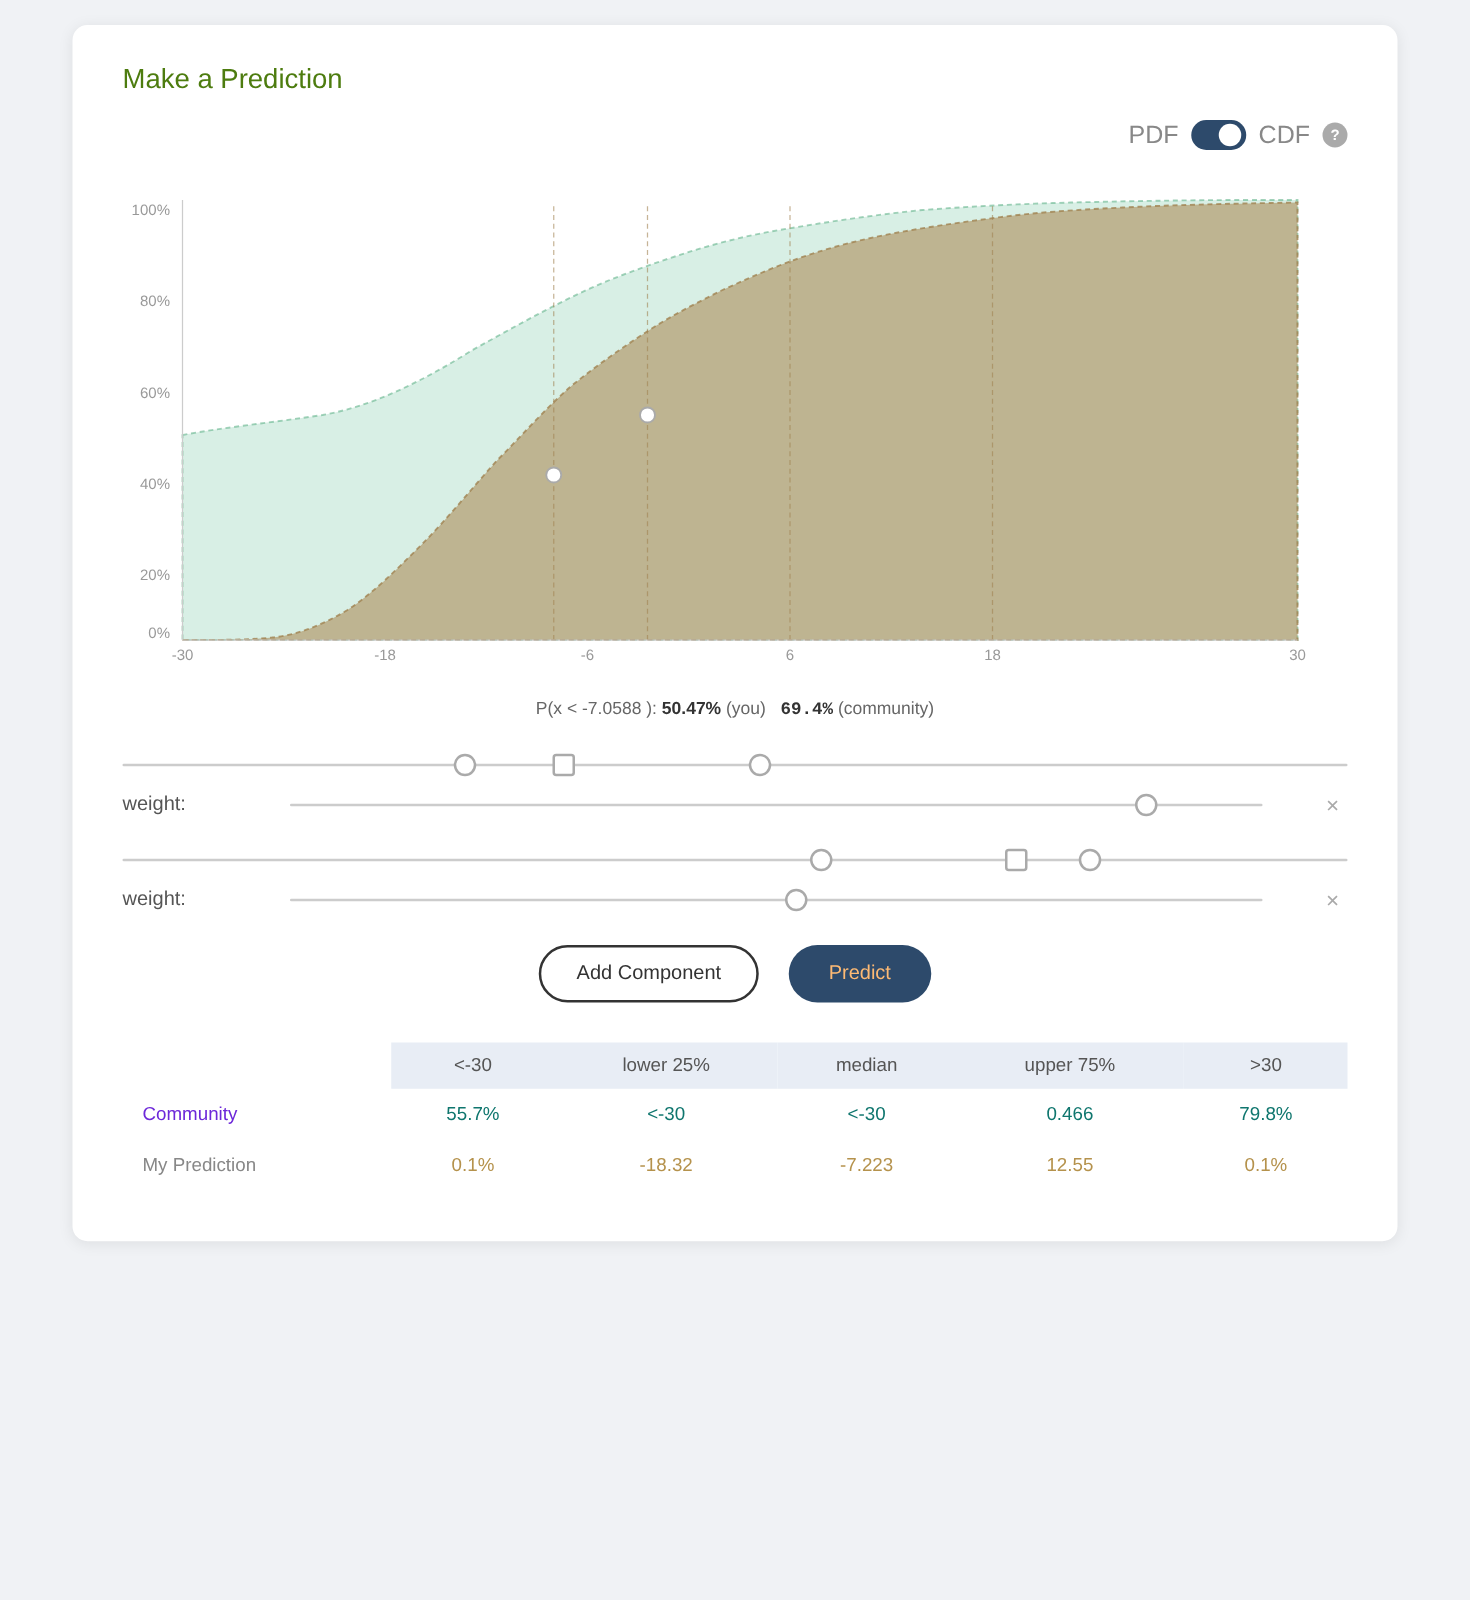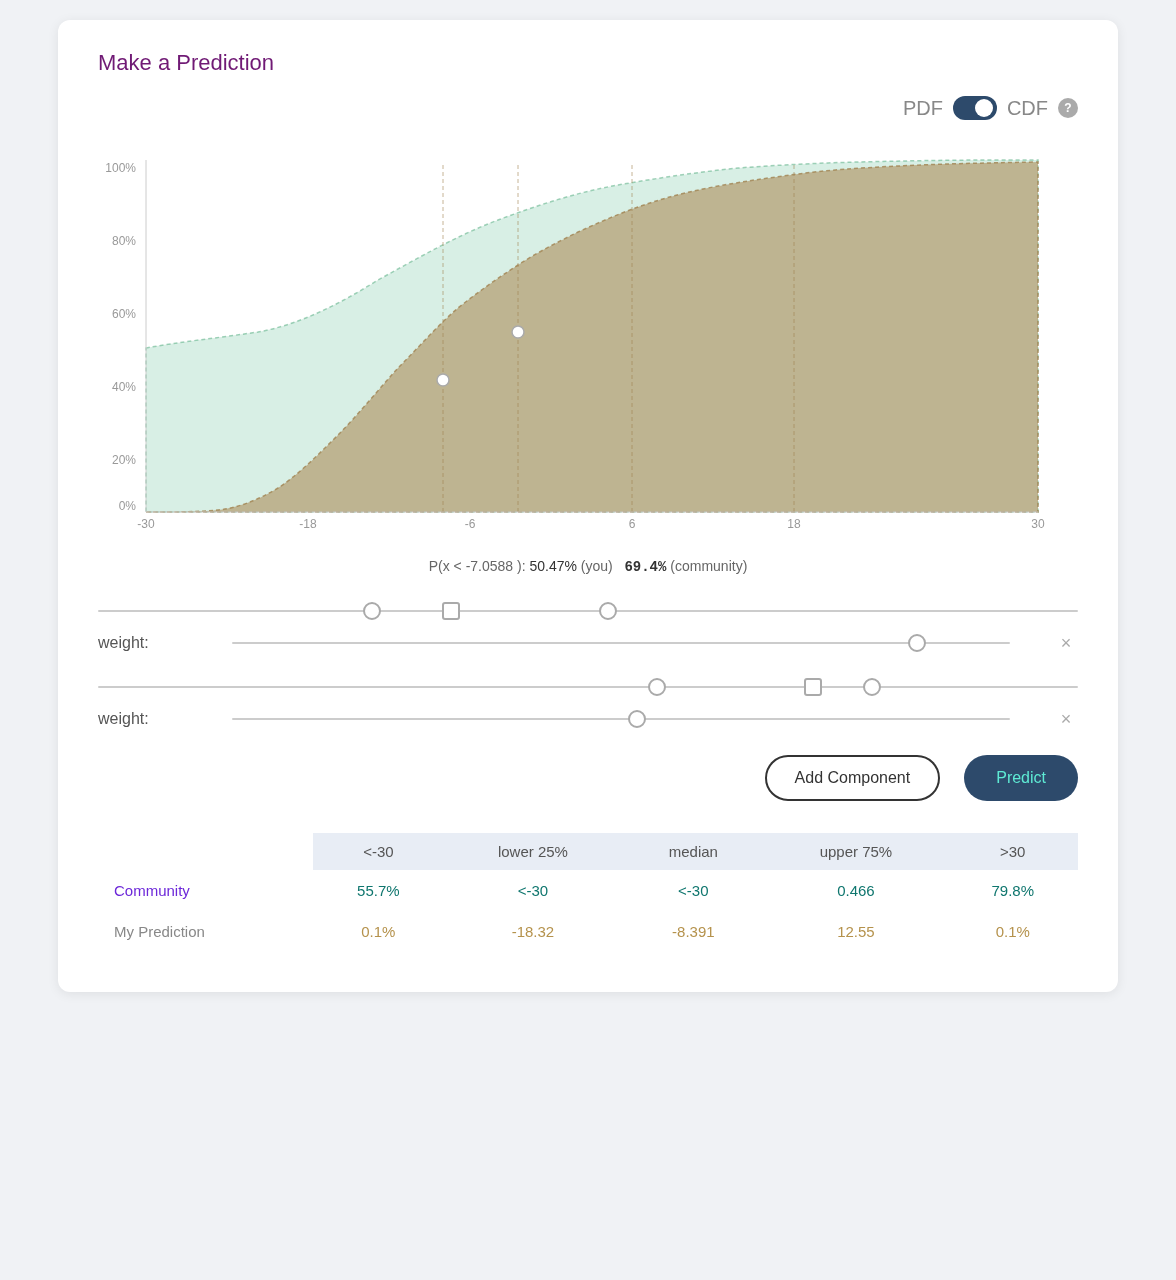--- a/index.html
+++ b/index.html
@@ -15,21 +15,21 @@
     .card {
       background: #fff;
       border-radius: 12px;
       padding: 30px 40px 40px 40px;
       width: 1060px;
       box-shadow: 0 2px 12px rgba(0,0,0,0.08);
     }
     .card-title {
       font-size: 22px;
       font-weight: 500;
-      color: #701a75;
+      color: #4d7c0f;
       margin-bottom: 20px;
     }
     .top-controls {
       display: flex;
       justify-content: flex-end;
       align-items: center;
       gap: 10px;
       margin-bottom: 10px;
     }
     .pdf-label, .cdf-label {
@@ -81,21 +81,21 @@
       width: 100%;
       height: 100%;
     }
     .probability-text {
       text-align: center;
       font-size: 14px;
       color: #666;
       margin-bottom: 20px;
     }
     .probability-text .value-you {
-      font-weight: 400;
+      font-weight: 700;
       color: #333;
     }
     .probability-text .value-community {
       font-weight: 700;
       color: #333;
       font-family: Liberation Mono, monospace;
     }
     .slider-row {
       display: flex;
       align-items: center;
@@ -151,42 +151,42 @@
       align-items: center;
       justify-content: center;
       color: #aaa;
       font-size: 18px;
       cursor: pointer;
       flex-shrink: 0;
     }
     
     .action-buttons {
       display: flex;
-      justify-content: flex-end;
+      justify-content: center;
       gap: 24px;
       margin: 24px 0 32px 0;
     }
     .btn-add {
       padding: 12px 28px;
       border: 2px solid #333;
       background: #fff;
       border-radius: 24px;
       font-size: 16px;
       cursor: pointer;
       color: #333;
       font-weight: 400;
     }
     .btn-predict {
       padding: 12px 32px;
       border: none;
       background: #2d4a6b;
       border-radius: 24px;
       font-size: 16px;
       cursor: pointer;
-      color: #5eead4;
+      color: #fdba74;
       font-weight: 500;
     }
     
     .stats-table {
       width: 100%;
       border-collapse: collapse;
       font-size: 15px;
     }
     .stats-table th {
       background: #e8edf5;
@@ -337,19 +337,19 @@
         <td>55.7%</td>
         <td>&lt;-30</td>
         <td>&lt;-30</td>
         <td>0.466</td>
         <td>79.8%</td>
       </tr>
       <tr class="my-prediction-row">
         <td>My Prediction</td>
         <td>0.1%</td>
         <td>-18.32</td>
-        <td>-8.391</td>
+        <td>-7.223</td>
         <td>12.55</td>
         <td>0.1%</td>
       </tr>
     </tbody>
   </table>
 </div>
 
 </body></html>

